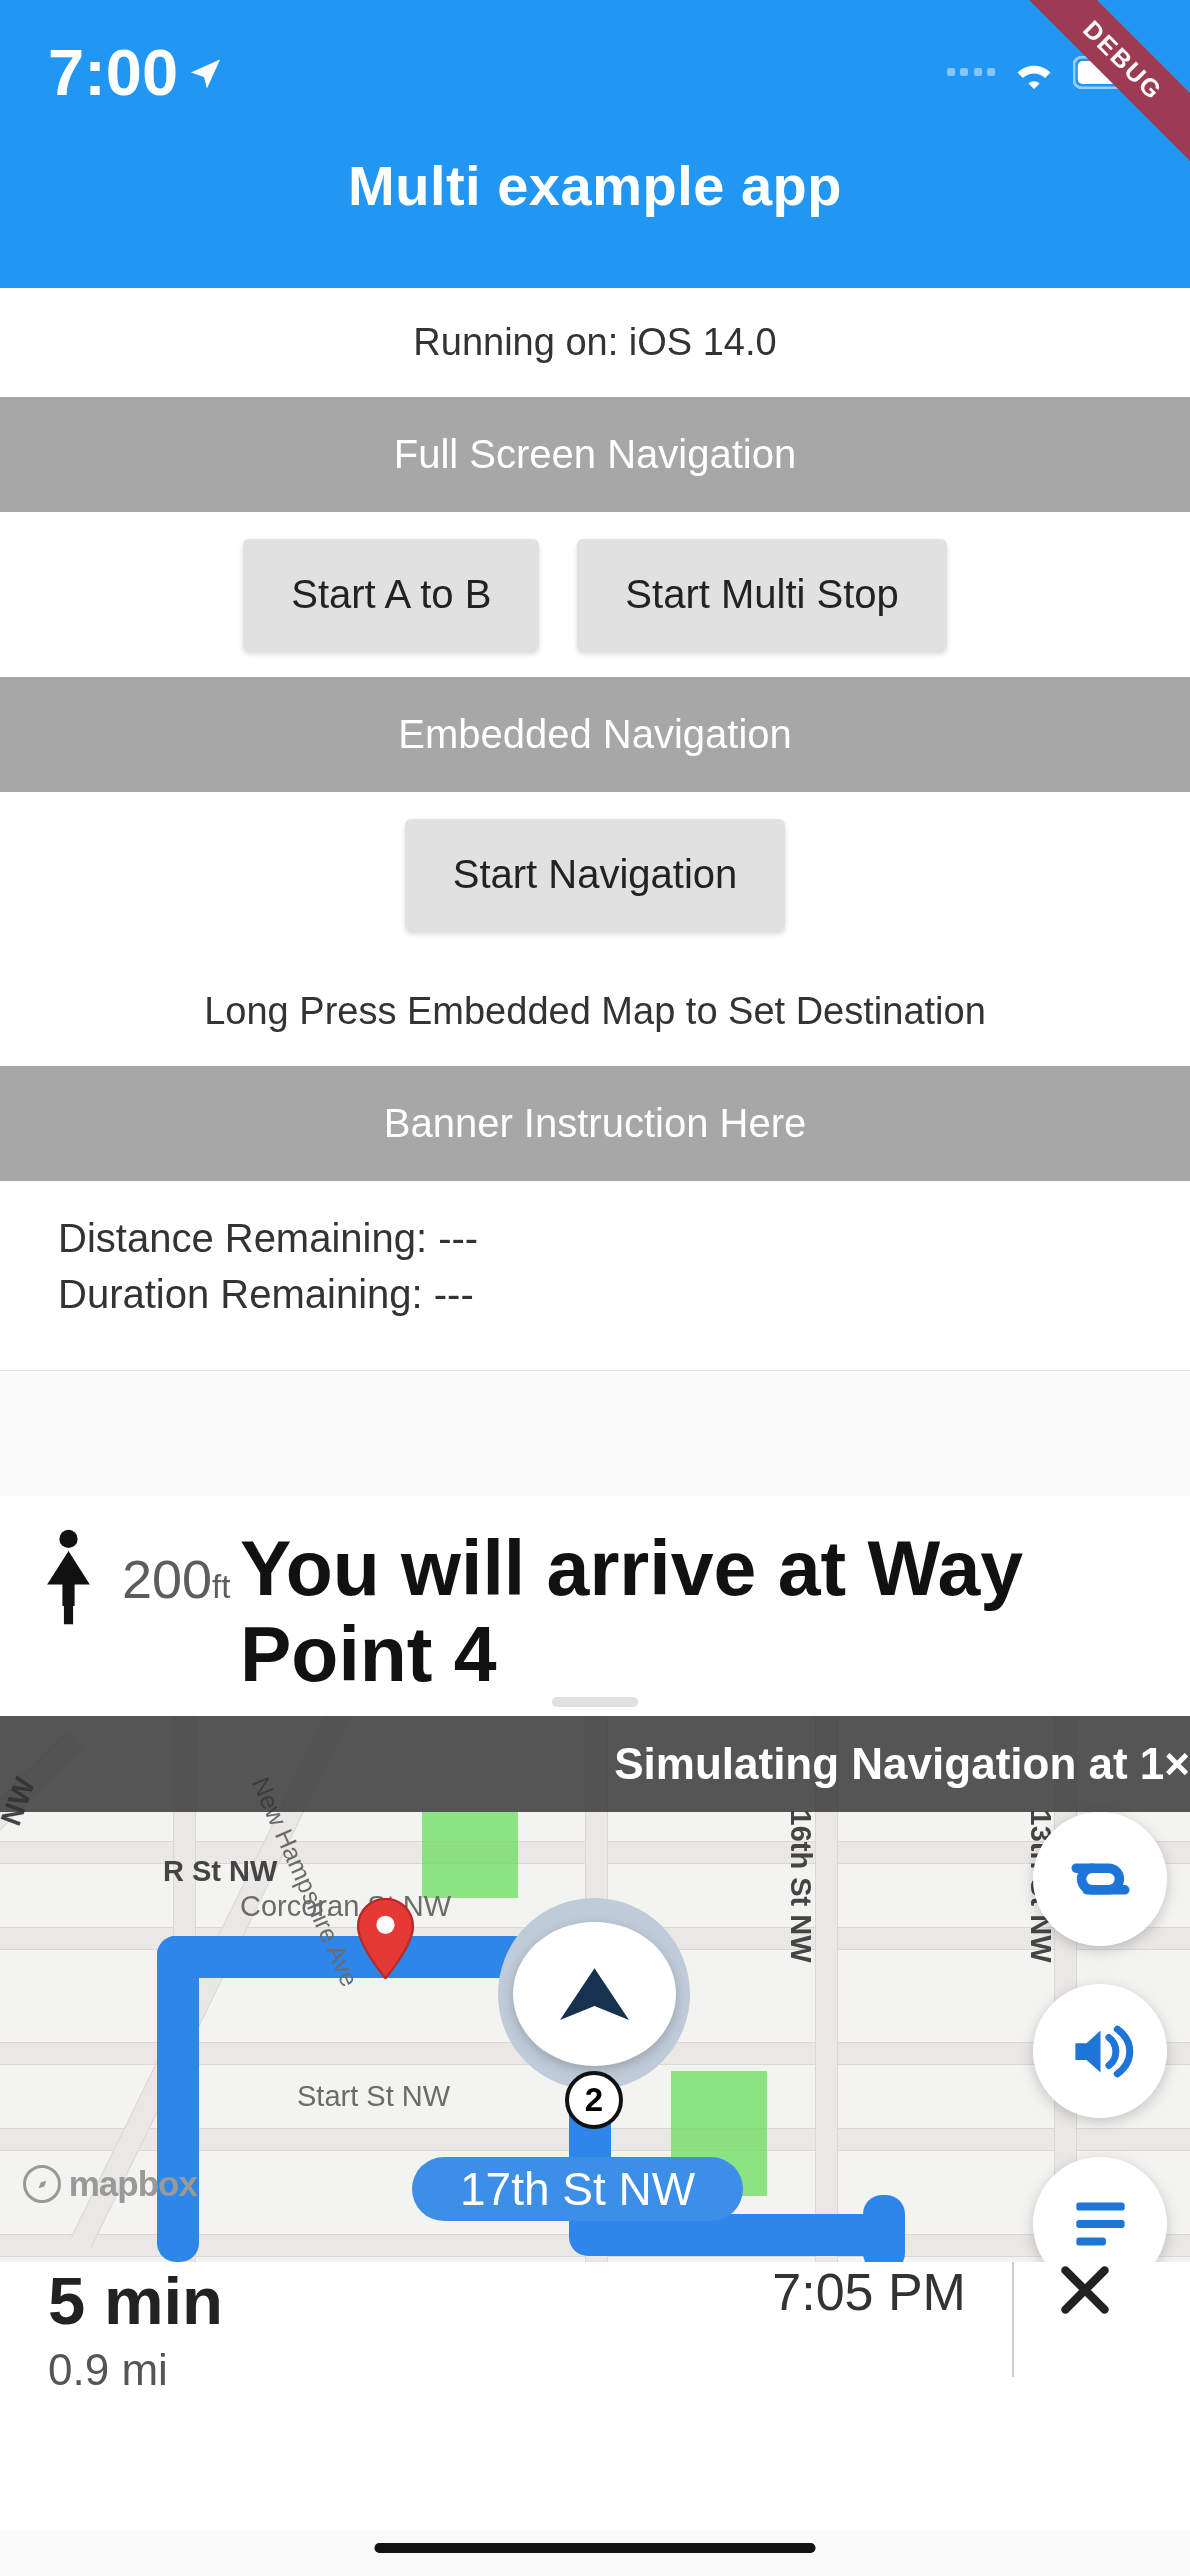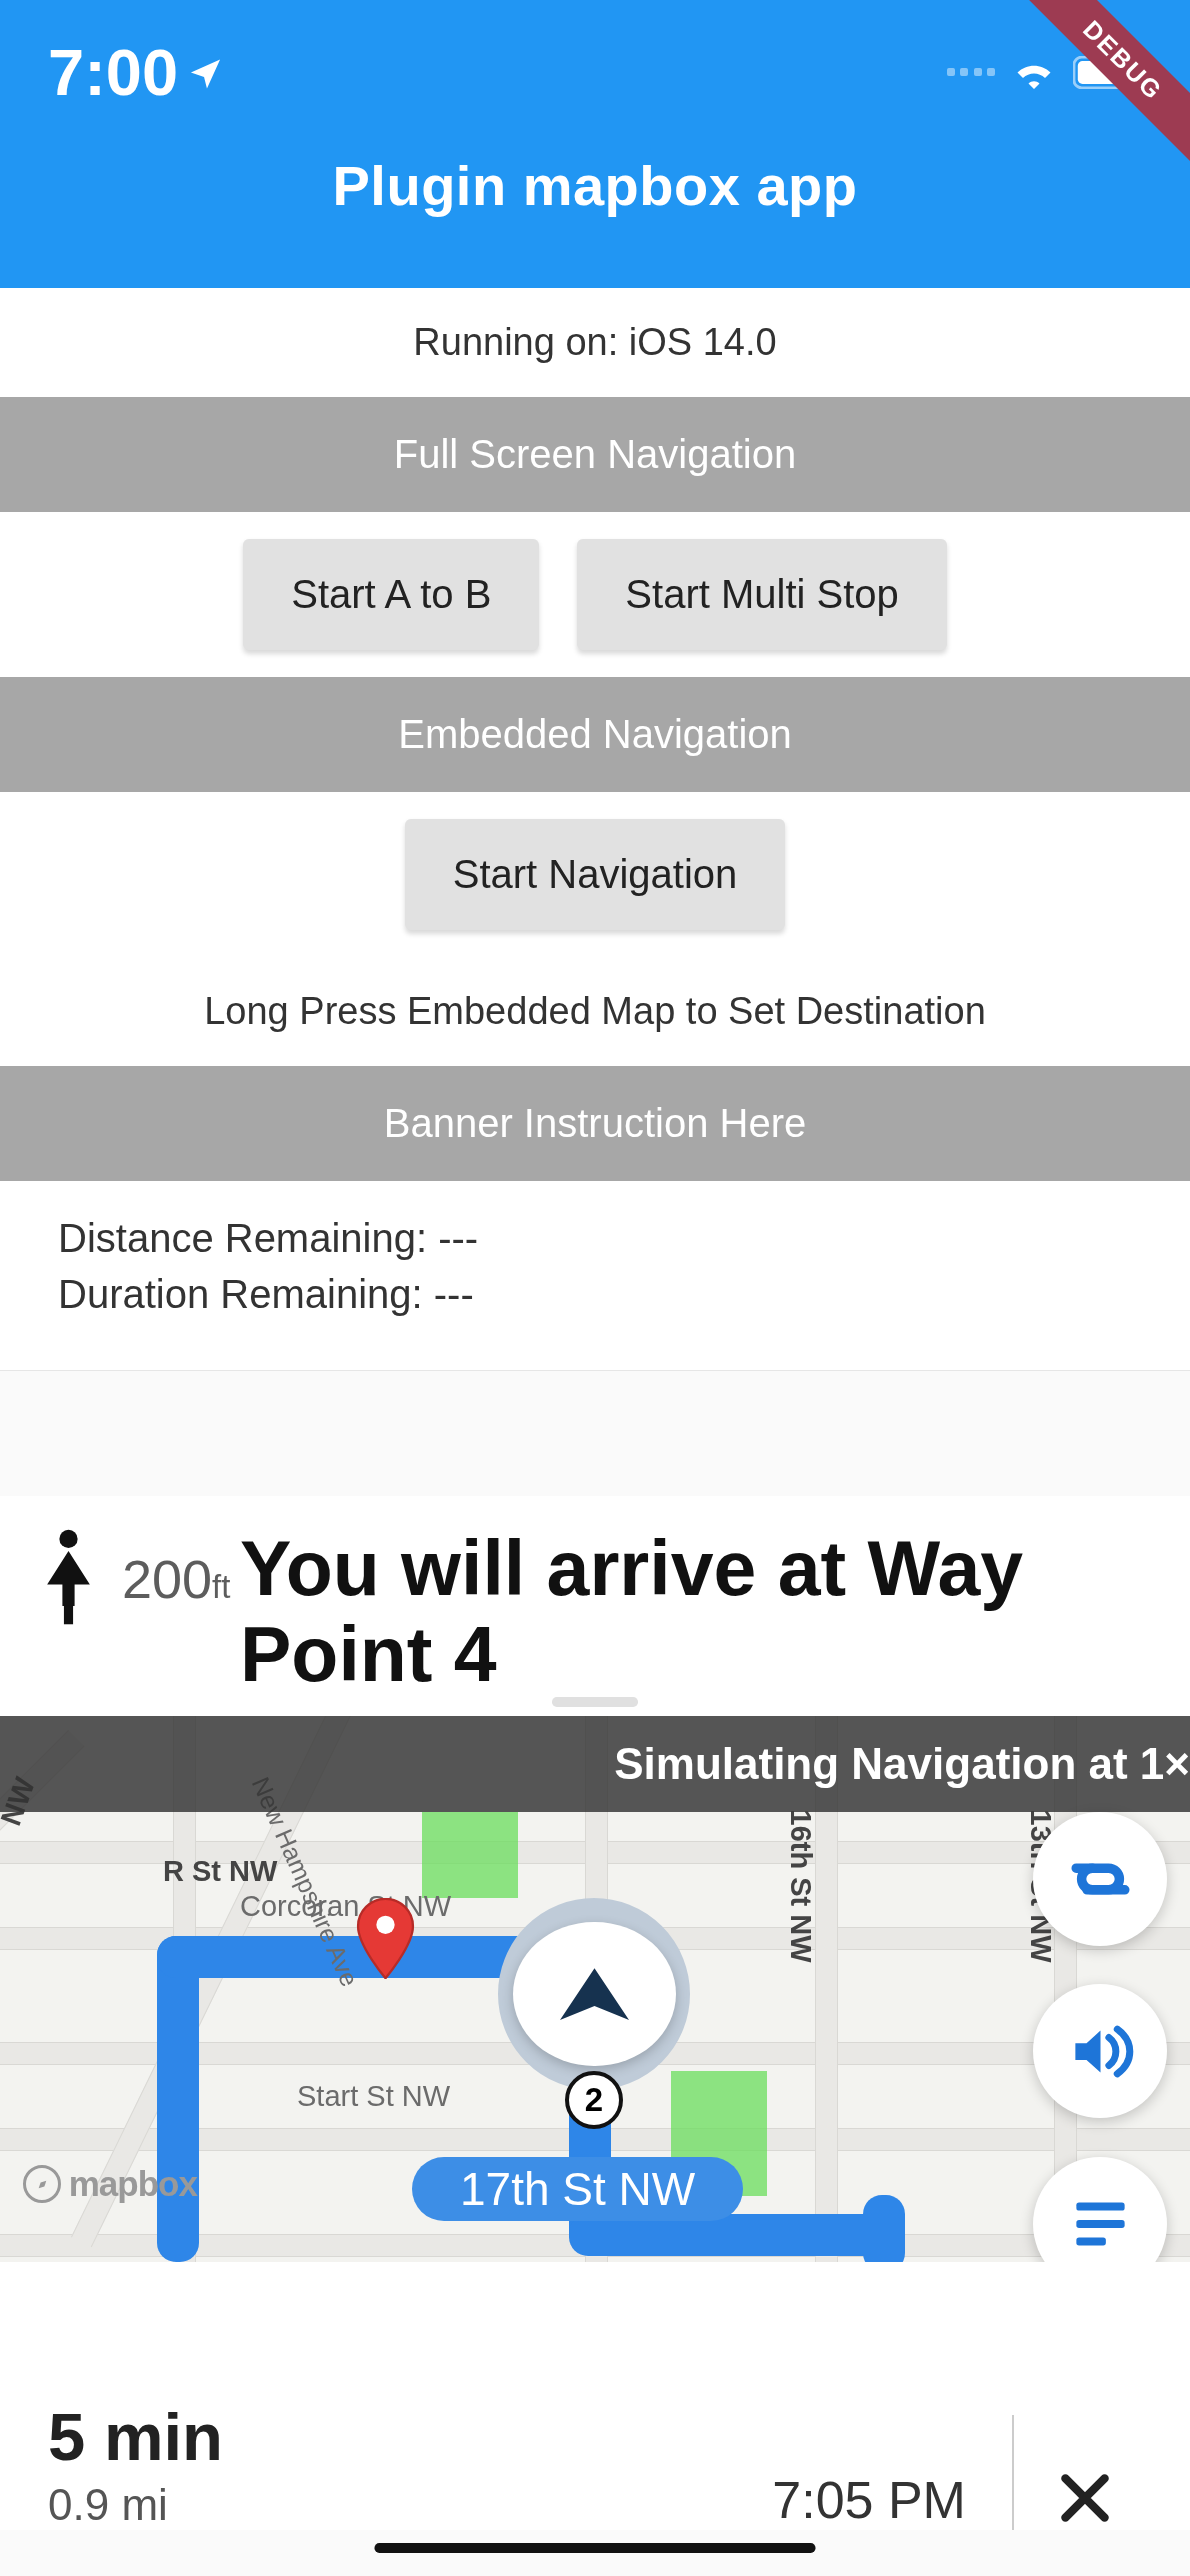--- a/index.html
+++ b/index.html
@@ -267,21 +267,21 @@
     cursor: pointer;
   }
   .fab.f1 { top: 96px; }
   .fab.f2 { top: 268px; }
   .fab.f3 { top: 441px; }
   
   .bottombar {
     background: #fff;
     height: 268px;
     display: flex;
-    align-items: flex-end;
+    align-items: flex-start;
     padding: 0 48px;
   }
   .bb-left { flex: 1; }
   .bb-left .eta {
     font-size: 67px; font-weight: 700; color: #222;
   }
   .bb-left .dist {
     font-size: 44px; color: #555; margin-top: 5.8px;
   }
   .bb-time {
@@ -333,21 +333,21 @@
       </span>
       <span class="battery">
         <svg width="69" height="33" viewBox="0 0 72 34">
             <rect x="1" y="1" width="60" height="32" rx="8" fill="none" stroke="#fff" stroke-width="3" opacity=".55"></rect>
             <rect x="5" y="5" width="48" height="24" rx="5" fill="#fff"></rect>
             <rect x="64" y="11" width="6" height="12" rx="3" fill="#fff" opacity=".55"></rect>
           </svg>
       </span>
     </div>
   </div>
-  <div class="appbar-title">Plugin mapbox app</div>
+  <div class="appbar-title">Multi example app</div>
   <div class="debug-ribbon">DEBUG</div>
 </div>
 
 <div class="plain-row">Running on: iOS 14.0</div>
 
 <div class="sec-header">Full Screen Navigation</div>
 <div class="btn-row">
   <button class="mbtn">Start A to B</button>
   <button class="mbtn">Start Multi Stop</button>
 </div>

